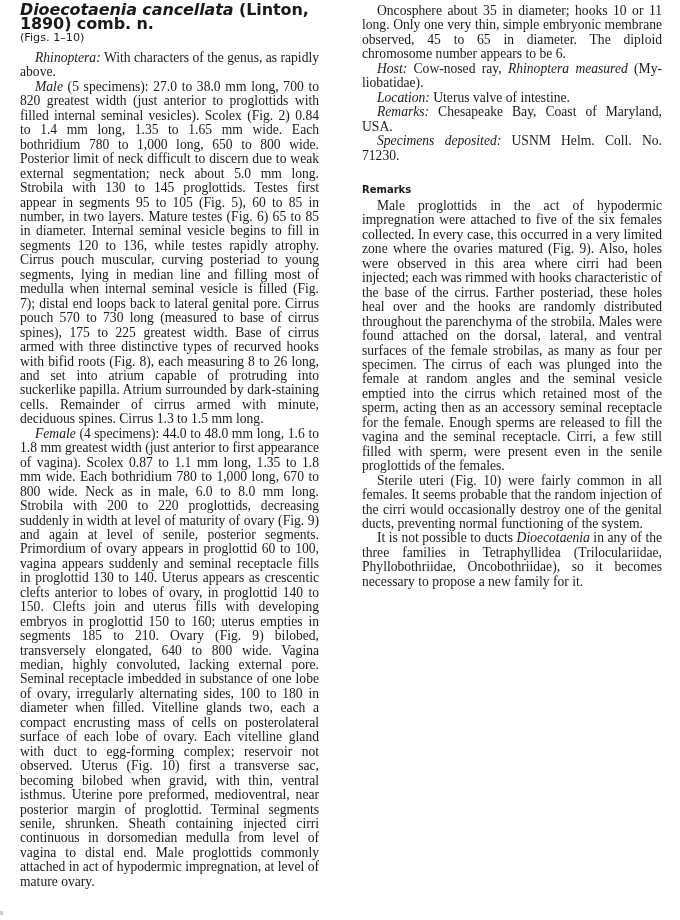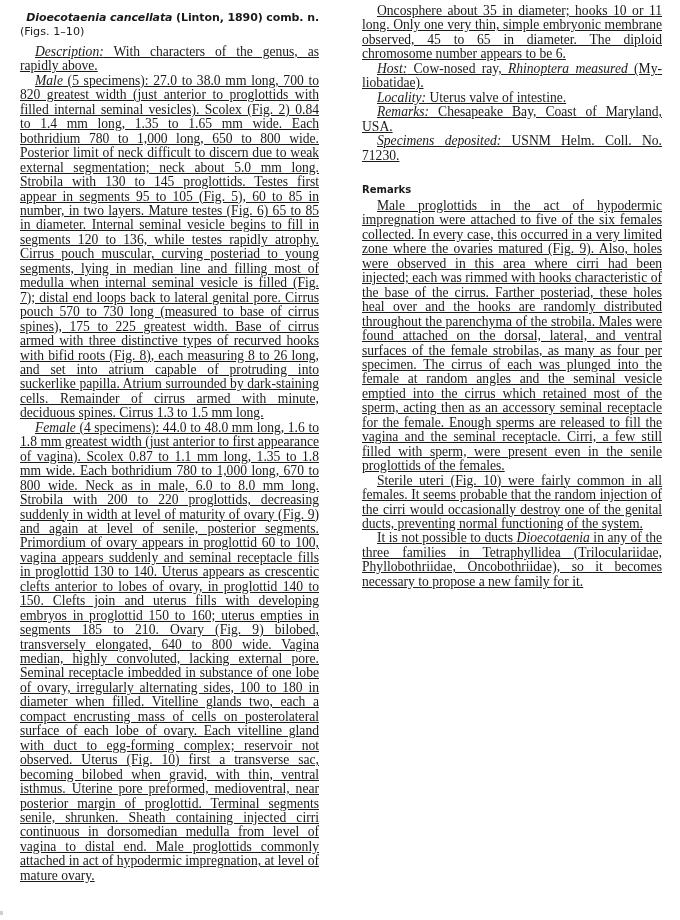--- a/index.html
+++ b/index.html
@@ -11,59 +11,59 @@
   .col {
     position: absolute; top: 0;
     font-family: "Liberation Serif", serif;
     font-size: 13.6px; line-height: 14.45px;
     text-align: justify; hyphens: manual;
   }
   .col-left { left: 20px; width: 299px; }
   .col-right { left: 362px; width: 300px; }
   .title {
     font-family: "DejaVu Sans", "Liberation Sans", sans-serif;
-    font-weight: bold; font-size: 11px; line-height: 14px;
-    text-align: right; margin-top: 11px; letter-spacing: -0.1px;
+    font-weight: bold; font-size: 16px; line-height: 14px;
+    text-align: left; margin-top: 3px; letter-spacing: -0.1px;
   }
   .title .it { font-style: italic; }
   .subtitle {
     font-family: "DejaVu Sans", "Liberation Sans", sans-serif;
     font-size: 11.2px; line-height: 14px; margin-bottom: 6px;
   }
-  p { margin: 0; text-indent: 15px; text-decoration: underline; }
+  p { margin: 0; text-indent: 15px; }
   .it { font-style: italic; }
   .heading {
     font-family: "DejaVu Sans", "Liberation Sans", sans-serif;
     font-weight: bold; font-size: 10px; line-height: 14px;
     margin-top: 20px; margin-bottom: 2px;
   }
   .right-top { margin-top: 4px; }
   .speck { position: absolute; left: 0; top: 911px; width: 3px; height: 4px; background: #cfcfcf; }
 </style>
 </head>
 <body>
 
 <div class="col col-left">
   <div class="title"><span class="it">Dioecotaenia cancellata</span><span> (Linton, 1890) comb. n.</span></div>
   <div class="subtitle">(Figs. 1–10)</div>
 
-  <p><span class="it">Description:</span><span> With characters of the genus, as rapidly above.</span></p>
+  <p><span class="it">Rhinoptera:</span><span> With characters of the genus, as rapidly above.</span></p>
 
   <p><span class="it">Male</span><span> (5 specimens): 27.0 to 38.0 mm long, 700 to 820 greatest width (just anterior to proglot­tids with filled internal seminal vesicles). Scolex (Fig. 2) 0.84 to 1.4 mm long, 1.35 to 1.65 mm wide. Each bothridium 780 to 1,000 long, 650 to 800 wide. Posterior limit of neck difficult to discern due to weak external segmentation; neck about 5.0 mm long. Strobila with 130 to 145 proglottids. Testes first appear in segments 95 to 105 (Fig. 5), 60 to 85 in number, in two layers. Mature testes (Fig. 6) 65 to 85 in diameter. In­ternal seminal vesicle begins to fill in segments 120 to 136, while testes rapidly atrophy. Cirrus pouch muscular, curving posteriad to young segments, lying in median line and filling most of medulla when internal seminal vesicle is filled (Fig. 7); distal end loops back to lateral genital pore. Cirrus pouch 570 to 730 long (measured to base of cirrus spines), 175 to 225 greatest width. Base of cirrus armed with three distinctive types of re­curved hooks with bifid roots (Fig. 8), each measuring 8 to 26 long, and set into atrium capable of protruding into suckerlike papilla. Atrium surrounded by dark-staining cells. Re­mainder of cirrus armed with minute, deciduous spines. Cirrus 1.3 to 1.5 mm long.</span></p>
 
   <p><span class="it">Female</span><span> (4 specimens): 44.0 to 48.0 mm long, 1.6 to 1.8 mm greatest width (just anterior to first appearance of vagina). Scolex 0.87 to 1.1 mm long, 1.35 to 1.8 mm wide. Each bothridium 780 to 1,000 long, 670 to 800 wide. Neck as in male, 6.0 to 8.0 mm long. Strobila with 200 to 220 proglottids, decreasing suddenly in width at level of maturity of ovary (Fig. 9) and again at level of senile, posterior segments. Primordium of ovary appears in proglottid 60 to 100, vagina appears suddenly and seminal receptacle fills in proglottid 130 to 140. Uterus appears as crescentic clefts anterior to lobes of ovary, in proglottid 140 to 150. Clefts join and uterus fills with developing embryos in proglottid 150 to 160; uterus empties in segments 185 to 210. Ovary (Fig. 9) bilobed, transversely elongated, 640 to 800 wide. Vagina median, highly convoluted, lacking external pore. Seminal receptacle imbedded in substance of one lobe of ovary, irregularly alternating sides, 100 to 180 in diameter when filled. Vitelline glands two, each a compact encrusting mass of cells on pos­terolateral surface of each lobe of ovary. Each vitelline gland with duct to egg-forming complex; reservoir not observed. Uterus (Fig. 10) first a transverse sac, becoming bilobed when gravid, with thin, ventral isthmus. Uterine pore preformed, medioventral, near posterior margin of proglottid. Terminal segments senile, shrunken. Sheath con­taining injected cirri continuous in dorsomedian medulla from level of vagina to distal end. Male proglottids commonly attached in act of hypo­dermic impregnation, at level of mature ovary.</span></p>
 </div>
 
 <div class="col col-right">
   <div class="right-top">
     <p>Oncosphere about 35 in diameter; hooks 10 or 11 long. Only one very thin, simple embryonic membrane observed, 45 to 65 in diameter. The diploid chromosome number appears to be 6.</p>
 
     <p><span class="it">Host:</span><span> Cow-nosed ray, </span><span class="it">Rhinoptera measured</span><span> (My­liobatidae).</span></p>
 
-    <p><span class="it">Locality:</span><span> Uterus valve of intestine.</span></p>
+    <p><span class="it">Location:</span><span> Uterus valve of intestine.</span></p>
 
     <p><span class="it">Remarks:</span><span> Chesapeake Bay, Coast of Maryland, USA.</span></p>
 
     <p><span class="it">Specimens deposited:</span><span> USNM Helm. Coll. No. 71230.</span></p>
   </div>
 
   <div class="heading">Remarks</div>
 
   <p>Male proglottids in the act of hypo­dermic impregnation were attached to five of the six females collected. In every case, this occurred in a very limited zone where the ovaries matured (Fig. 9). Also, holes were observed in this area where cirri had been injected; each was rimmed with hooks characteristic of the base of the cirrus. Farther posteriad, these holes heal over and the hooks are randomly distributed throughout the parenchyma of the strobila. Males were found attached on the dorsal, lateral, and ven­tral surfaces of the female strobilas, as many as four per specimen. The cirrus of each was plunged into the female at random angles and the seminal vesicle emptied into the cirrus which retained most of the sperm, acting then as an accessory seminal receptacle for the female. Enough sperms are released to fill the vagina and the seminal receptacle. Cirri, a few still filled with sperm, were present even in the senile proglottids of the females.</p>
   <p>Sterile uteri (Fig. 10) were fairly common in all females. It seems probable that the random injection of the cirri would occasionally destroy one of the genital ducts, preventing normal functioning of the system.</p>

